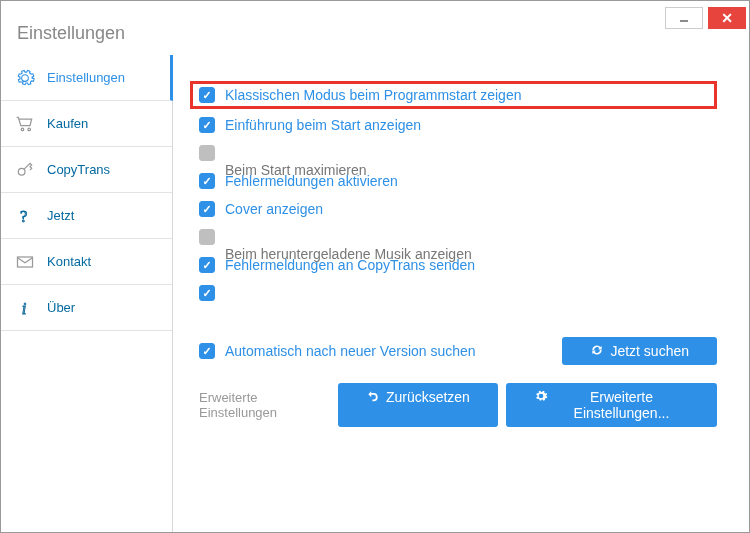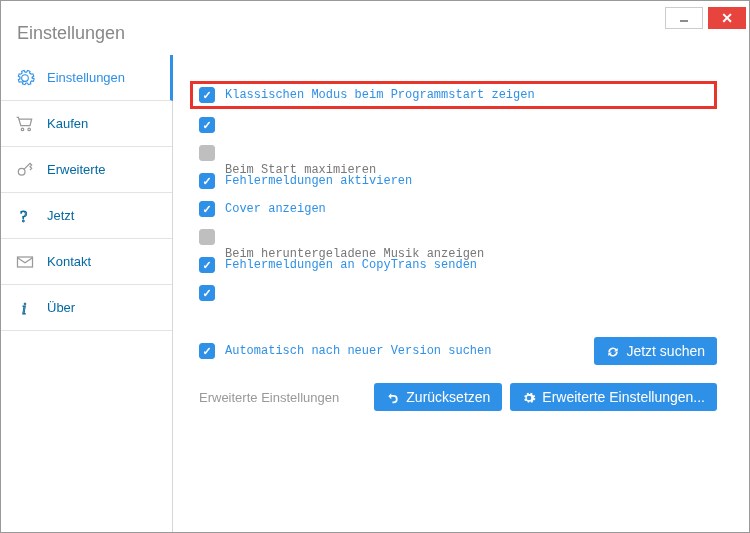--- a/index.html
+++ b/index.html
@@ -81,44 +81,44 @@
     width: 16px; height:16px;
     border-radius: 3px;
     margin-right: 10px;
     display:flex; align-items:center; justify-content:center;
     font-size: 11px; font-weight:bold;
     color:#fff;
     flex-shrink:0;
   }
   .chk.on { background:#2e90e6; border:1px solid #2e90e6;}
   .chk.off { background:#bfbfbf; border:1px solid #bfbfbf;}
-  .opt .lbl { font-size:12px;font-family:Liberation Mono, monospace; }
+  .opt .lbl { font-size:14px; }
   .opt.on .lbl { color:#2e90e6; }
   .opt.off .lbl { color:#777;margin-top:33px; }
   .highlight {
     border: 3px solid #e8342a;
     padding: 3px 6px;
     margin-left:-9px;
     margin-bottom:2px;
   }
   .row {
     display:flex;
     align-items:center;
     justify-content: space-between;
     margin-top: 10px;
   }
   .btn {
     background:#2e90e6;
     color:#fff;
     border:none;
     border-radius:3px;
-    padding: 6px 12px;
+    padding: 6px 28px;
     font-size:14px;
     display:inline-flex;
-    align-items:flex-end;
+    align-items:flex-start;
     cursor:pointer;
     margin-left:8px;
   }
   .btn .bi { margin-right:6px; display:inline-flex;}
   .advanced-label { color:#999; font-size:13px; }
   .row-buttons { display:flex; }
   .toprow { margin-top: 30px; display:flex; justify-content: space-between; align-items:center;}
 </style>
 </head>
 <body>
@@ -152,21 +152,21 @@
       </span>
       <span>Kaufen</span>
     </div>
     <div class="side-item">
       <span class="icn">
         <svg viewBox="0 0 24 24">
             <circle cx="8" cy="14" r="4" fill="none" stroke="#999" stroke-width="1.5"></circle>
             <path d="M11 11l7-7 2 2-2 2 2 2-2 2" fill="none" stroke="#999" stroke-width="1.5"></path>
           </svg>
       </span>
-      <span>Erweiterte</span>
+      <span>CopyTrans</span>
     </div>
     <div class="side-item">
       <span class="icn">
         <svg viewBox="0 0 24 24">
             <text x="6" y="19" font-size="20" font-family="Georgia" fill="#999">?</text>
           </svg>
       </span>
       <span>Jetzt</span>
     </div>
     <div class="side-item">
@@ -188,20 +188,21 @@
     </div>
   </div>
 
   <div class="main">
     <div class="opt on highlight">
       <span class="chk on">✓</span>
       <span class="lbl">Klassischen Modus beim Programmstart zeigen</span>
     </div>
     <div class="opt on">
       <span class="chk on">✓</span>
+      <span class="lbl">Einführung beim Start anzeigen</span>
     </div>
     <div class="opt off">
       <span class="chk off"></span>
       <span class="lbl">Beim Start maximieren</span>
     </div>
     <div class="opt on">
       <span class="chk on">✓</span>
       <span class="lbl">Fehlermeldungen aktivieren</span>
     </div>
     <div class="opt on">

